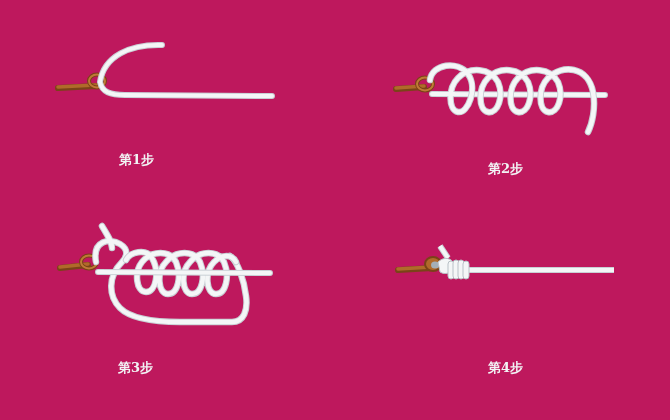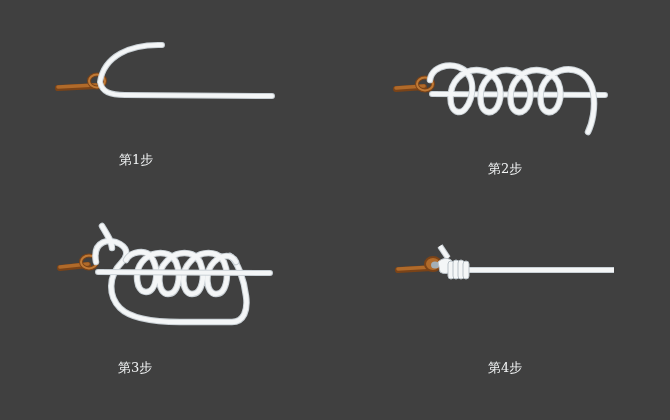--- a/index.html
+++ b/index.html
@@ -7,22 +7,23 @@
       padding: 0;
       width: 670px;
       height: 420px;
       overflow: hidden;
       background: #a4afb6;
     }
     .canvas {
       position: relative;
       width: 670px;
       height: 420px;
-      background: #404040;
+      background: #be185d;
       font-family: "DejaVu Serif", serif;
+      font-weight: bold;
     }
     .step {
       position: absolute;
     }
     .step svg {
       position: absolute;
       left: 0;
       top: 0;
       overflow: visible;
     }

